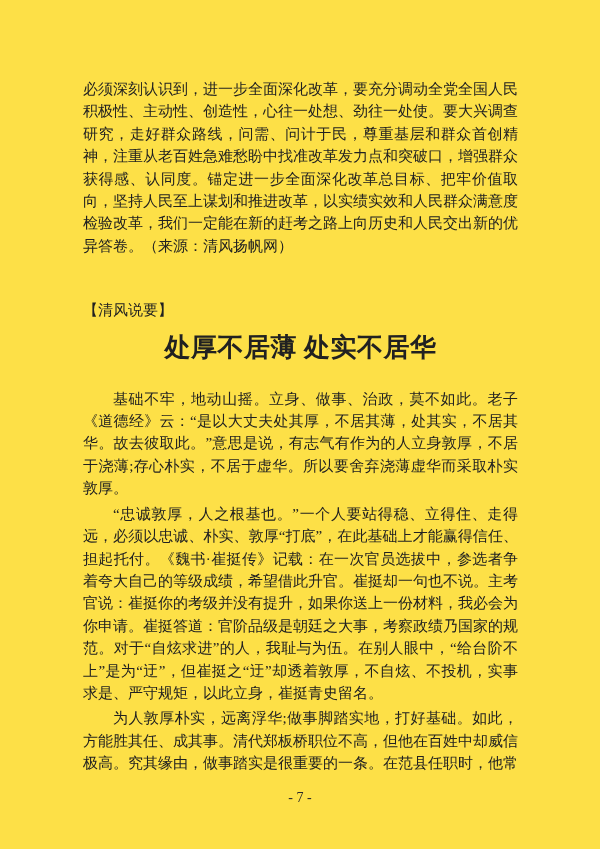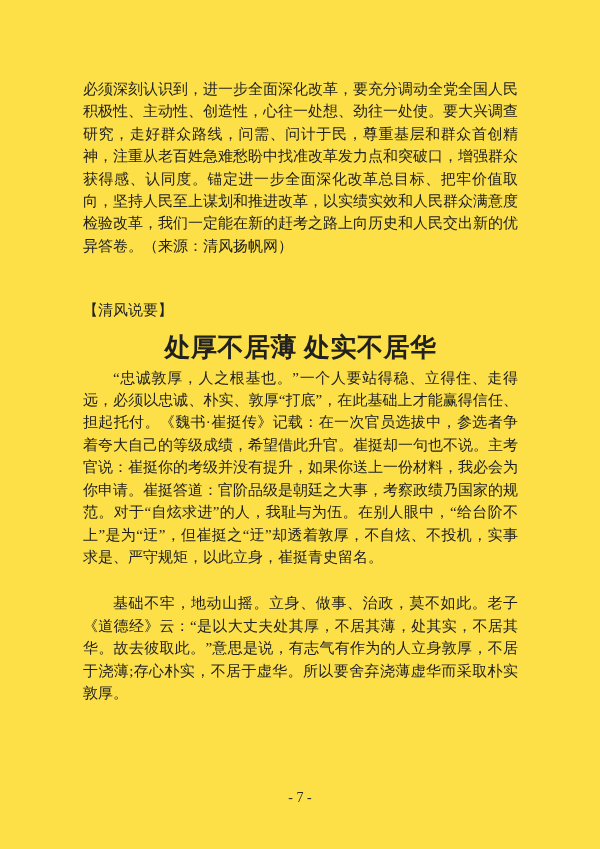--- a/index.html
+++ b/index.html
@@ -65,17 +65,18 @@
   }
 </style>
 </head>
 <body>
 
 <div class="page">
   <div class="content">
     <p class="para">必须深刻认识到，进一步全面深化改革，要充分调动全党全国人民积极性、主动性、创造性，心往一处想、劲往一处使。要大兴调查研究，走好群众路线，问需、问计于民，尊重基层和群众首创精神，注重从老百姓急难愁盼中找准改革发力点和突破口，增强群众获得感、认同度。锚定进一步全面深化改革总目标、把牢价值取向，坚持人民至上谋划和推进改革，以实绩实效和人民群众满意度检验改革，我们一定能在新的赶考之路上向历史和人民交出新的优异答卷。（来源：清风扬帆网）</p>
     <p class="section-marker">【清风说要】</p>
     <h1 class="article-title">处厚不居薄  处实不居华</h1>
+    <p class="para indent body-first">基础不牢，地动山摇。立身、做事、治政，莫不如此。老子《道德经》云：“是以大丈夫处其厚，不居其薄，处其实，不居其华。故去彼取此。”意思是说，有志气有作为的人立身敦厚，不居于浇薄;存心朴实，不居于虚华。所以要舍弃浇薄虚华而采取朴实敦厚。</p>
     <p class="para indent body-next">“忠诚敦厚，人之根基也。”一个人要站得稳、立得住、走得远，必须以忠诚、朴实、敦厚“打底”，在此基础上才能赢得信任、担起托付。《魏书·崔挺传》记载：在一次官员选拔中，参选者争着夸大自己的等级成绩，希望借此升官。崔挺却一句也不说。主考官说：崔挺你的考级并没有提升，如果你送上一份材料，我必会为你申请。崔挺答道：官阶品级是朝廷之大事，考察政绩乃国家的规范。对于“自炫求进”的人，我耻与为伍。在别人眼中，“给台阶不上”是为“迂”，但崔挺之“迂”却透着敦厚，不自炫、不投机，实事求是、严守规矩，以此立身，崔挺青史留名。</p>
-    <p class="para indent body-first">基础不牢，地动山摇。立身、做事、治政，莫不如此。老子《道德经》云：“是以大丈夫处其厚，不居其薄，处其实，不居其华。故去彼取此。”意思是说，有志气有作为的人立身敦厚，不居于浇薄;存心朴实，不居于虚华。所以要舍弃浇薄虚华而采取朴实敦厚。</p>
+    <p class="para indent body-next">为人敦厚朴实，远离浮华;做事脚踏实地，打好基础。如此，方能胜其任、成其事。清代郑板桥职位不高，但他在百姓中却威信极高。究其缘由，做事踏实是很重要的一条。在范县任职时，他常</p>
   </div>
   <div class="footer">- 7 -</div>
 </div>
 
 </body></html>

